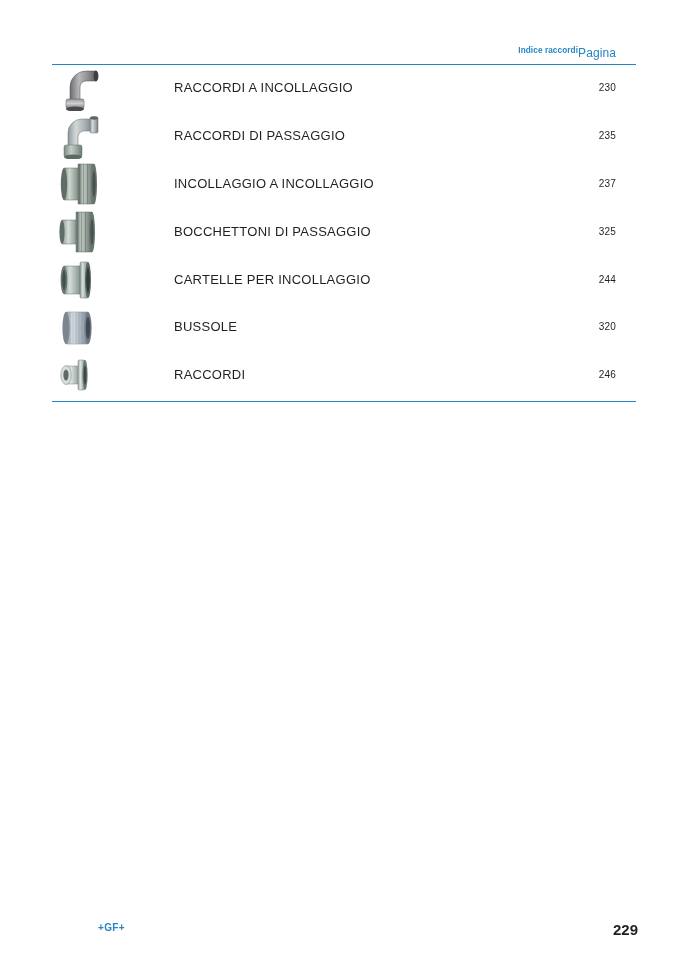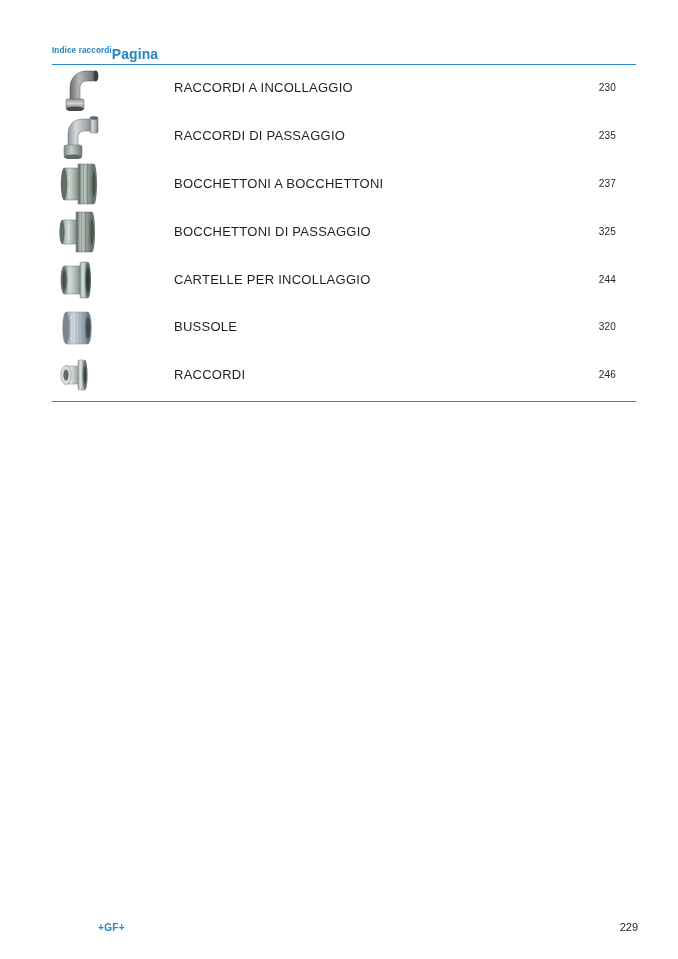--- a/index.html
+++ b/index.html
@@ -25,31 +25,31 @@
   
   .index-header {
     position: absolute;
     left: 52px;
     top: 46px;
     width: 584px;
     height: 18px;
     border-bottom: 1.2px solid #2585c4;
     display: flex;
     align-items: flex-start;
-    justify-content: flex-start;
+    justify-content: flex-end;
   }
   .index-header .title {
     font-size: 8.2px;
     font-weight: bold;
     color: #2585c4;
     letter-spacing: 0.1px;
   }
   .index-header .page-col {
-    font-size: 14px;
-    font-weight: bold;
+    font-size: 12px;
+    font-weight: normal;
     color: #2585c4;
     letter-spacing: 0.1px;
     padding-right: 20px;
   }
 
   
   .rows {
     position: absolute;
     left: 52px;
     top: 64px;
@@ -106,22 +106,22 @@
     font-size: 10px;
     font-weight: bold;
     color: #2585c4;
     letter-spacing: 0.3px;
     margin-left: 46px;
   }
   .footer-page {
     position: absolute;
     right: 40px;
     top: 921px;
-    font-size: 11px;
-    font-weight: normal;
+    font-size: 15px;
+    font-weight: bold;
     color: #231f20;
   }
 </style>
 </head>
 <body>
 
 <div class="page">
 
   <div class="index-header">
     <div class="title">Indice raccordi</div>
@@ -202,21 +202,21 @@
           <path d="M12 8 L30 8 L30 40 L12 40 Z" fill="url(#g3)" stroke="#60706a" stroke-width="0.5"></path>
           <path d="M26 4 L42 4 L42 44 L26 44 Z" fill="url(#g3n)" stroke="#5a6a64" stroke-width="0.5"></path>
           <ellipse cx="12" cy="24" rx="3.2" ry="16" fill="#5f6d67"></ellipse>
           <ellipse cx="42" cy="24" rx="3" ry="20" fill="#67756e"></ellipse>
           <ellipse cx="42" cy="24" rx="1.6" ry="13" fill="#46534e"></ellipse>
           <rect x="27" y="4" width="1.4" height="40" fill="#55625c" opacity="0.6"></rect>
           <rect x="31" y="4" width="1.1" height="40" fill="#55625c" opacity="0.45"></rect>
           <rect x="35" y="4" width="1.1" height="40" fill="#55625c" opacity="0.45"></rect>
         </svg>
       </div>
-      <div class="row-label">BOCCHETTONI A BOCCHETTONI</div>
+      <div class="row-label">INCOLLAGGIO A INCOLLAGGIO</div>
       <div class="row-page">237</div>
     </div>
 
     <div class="row">
       <div class="thumb">
         <svg width="60" height="46" viewBox="0 0 60 46">
           <defs>
             <linearGradient id="g4" x1="0" y1="0" x2="1" y2="0">
               <stop offset="0%" stop-color="#7d8a84"></stop>
               <stop offset="30%" stop-color="#cdd6cf"></stop>

